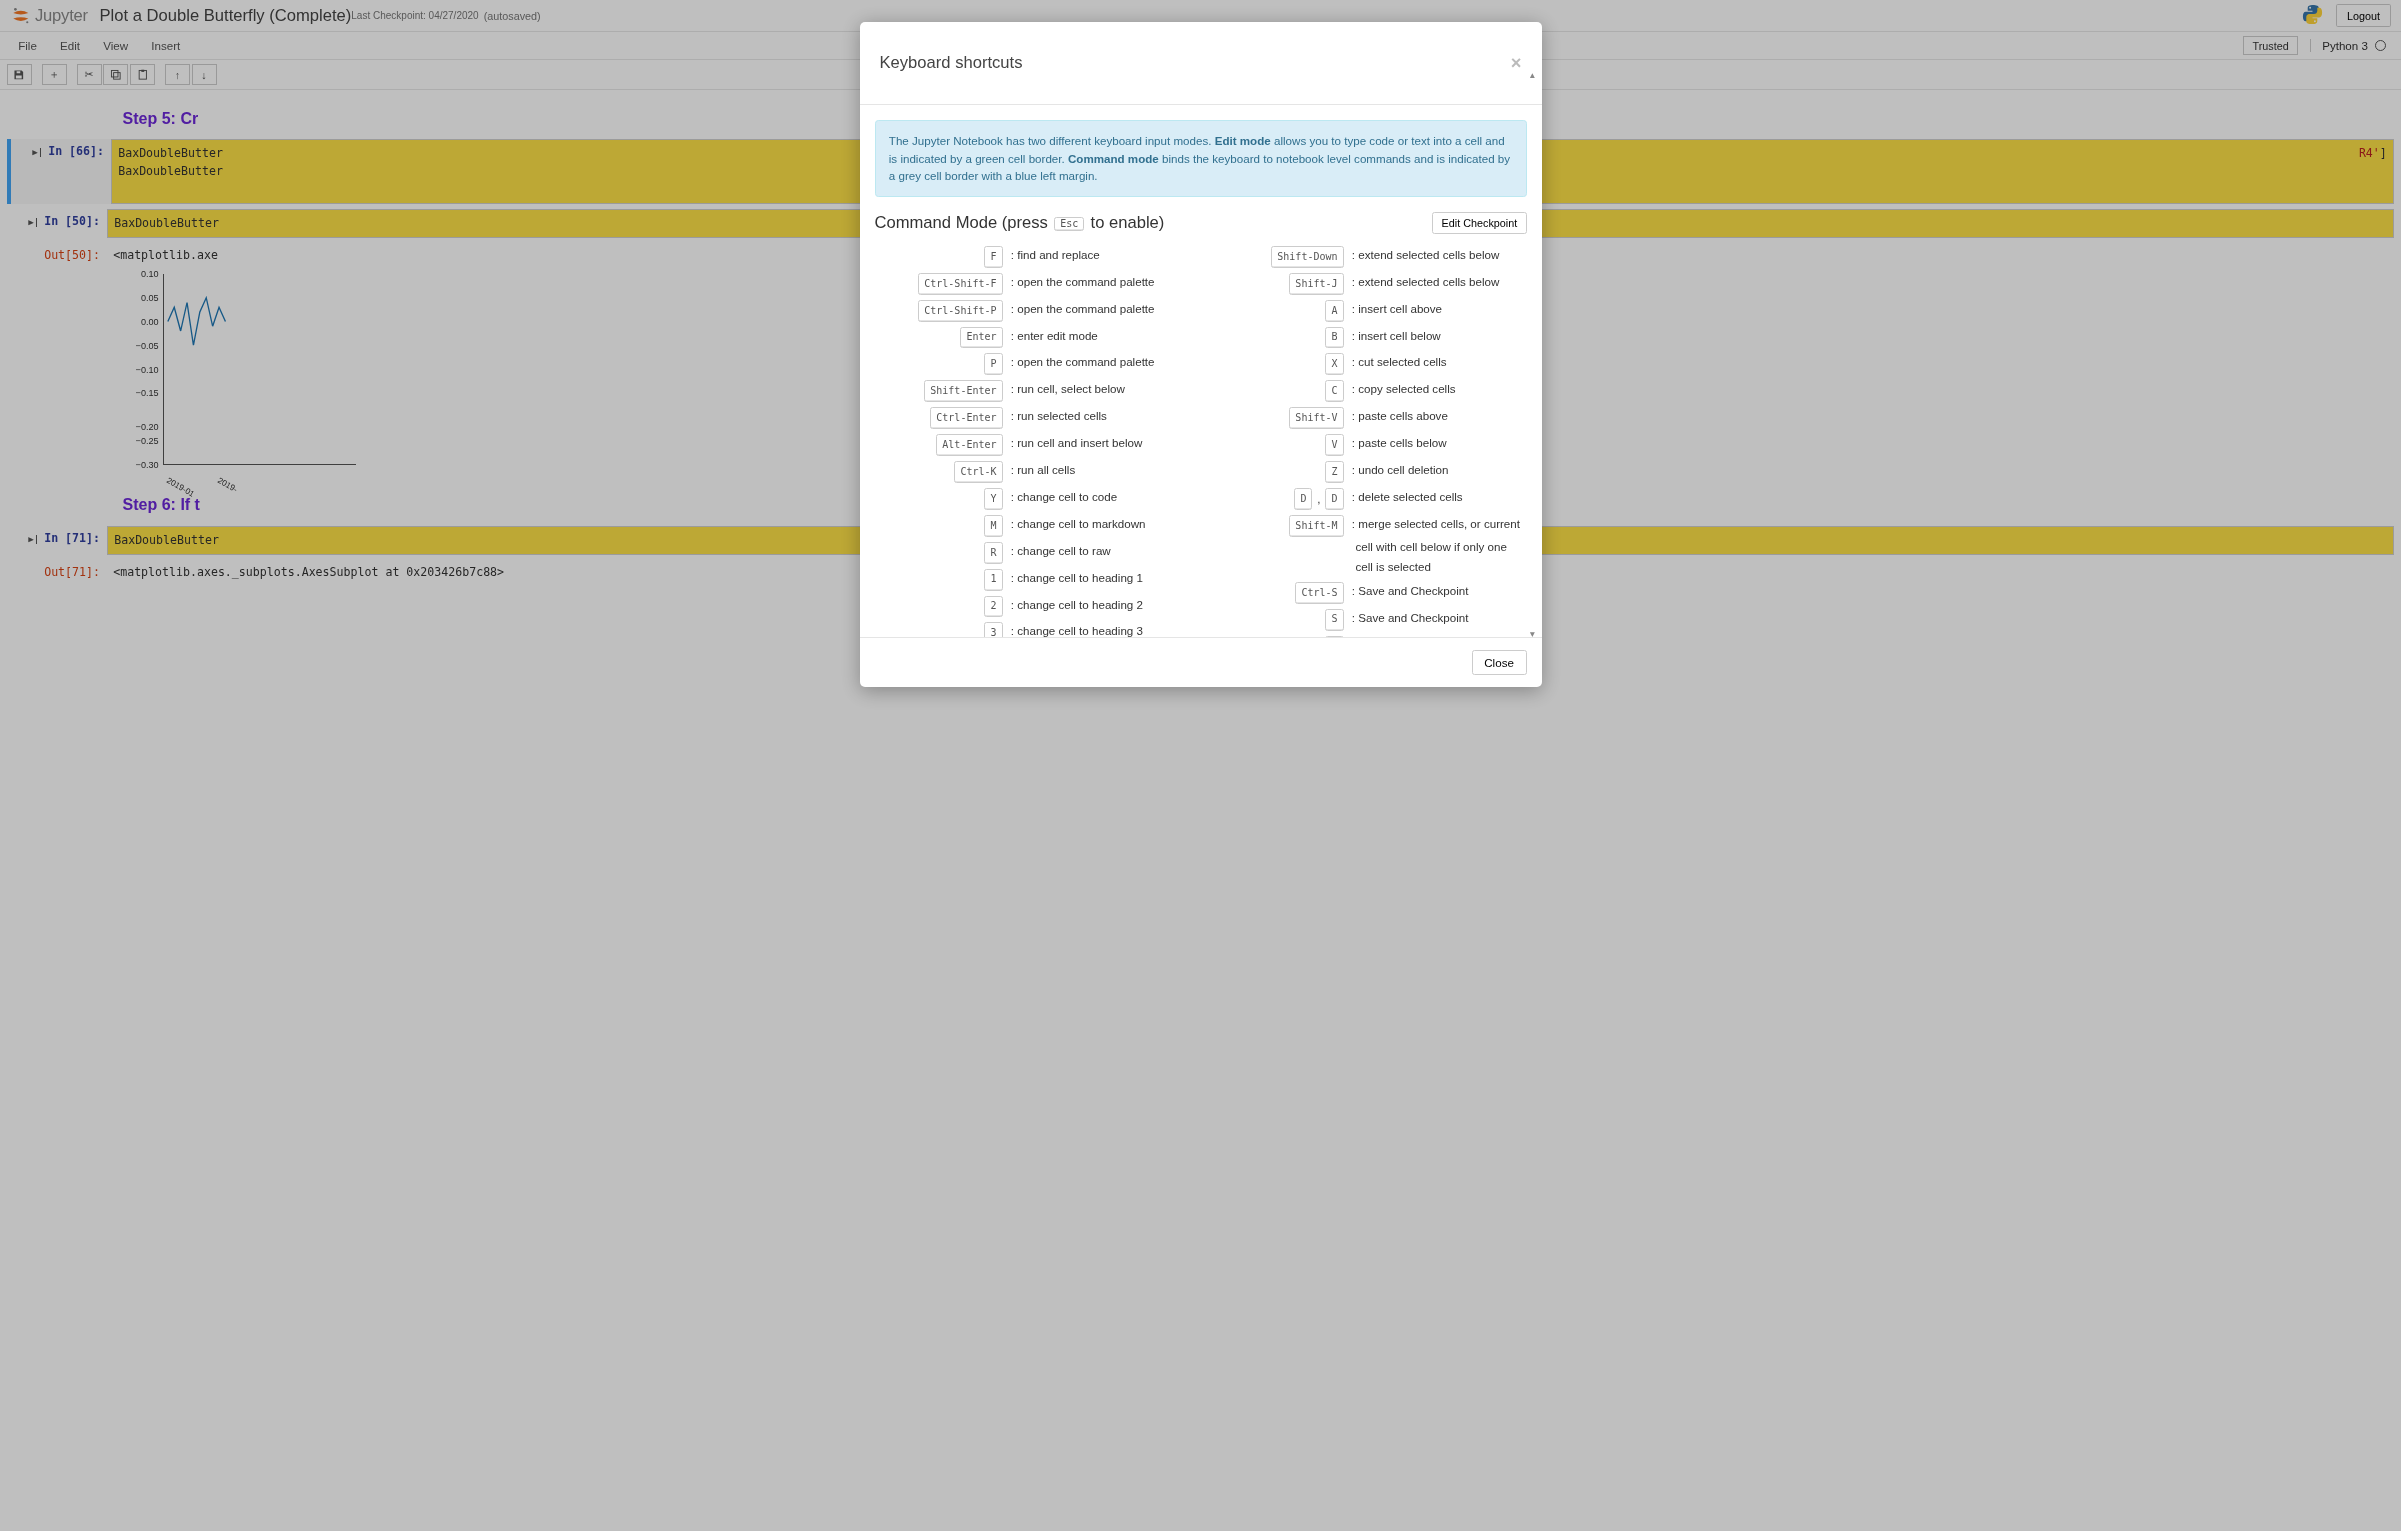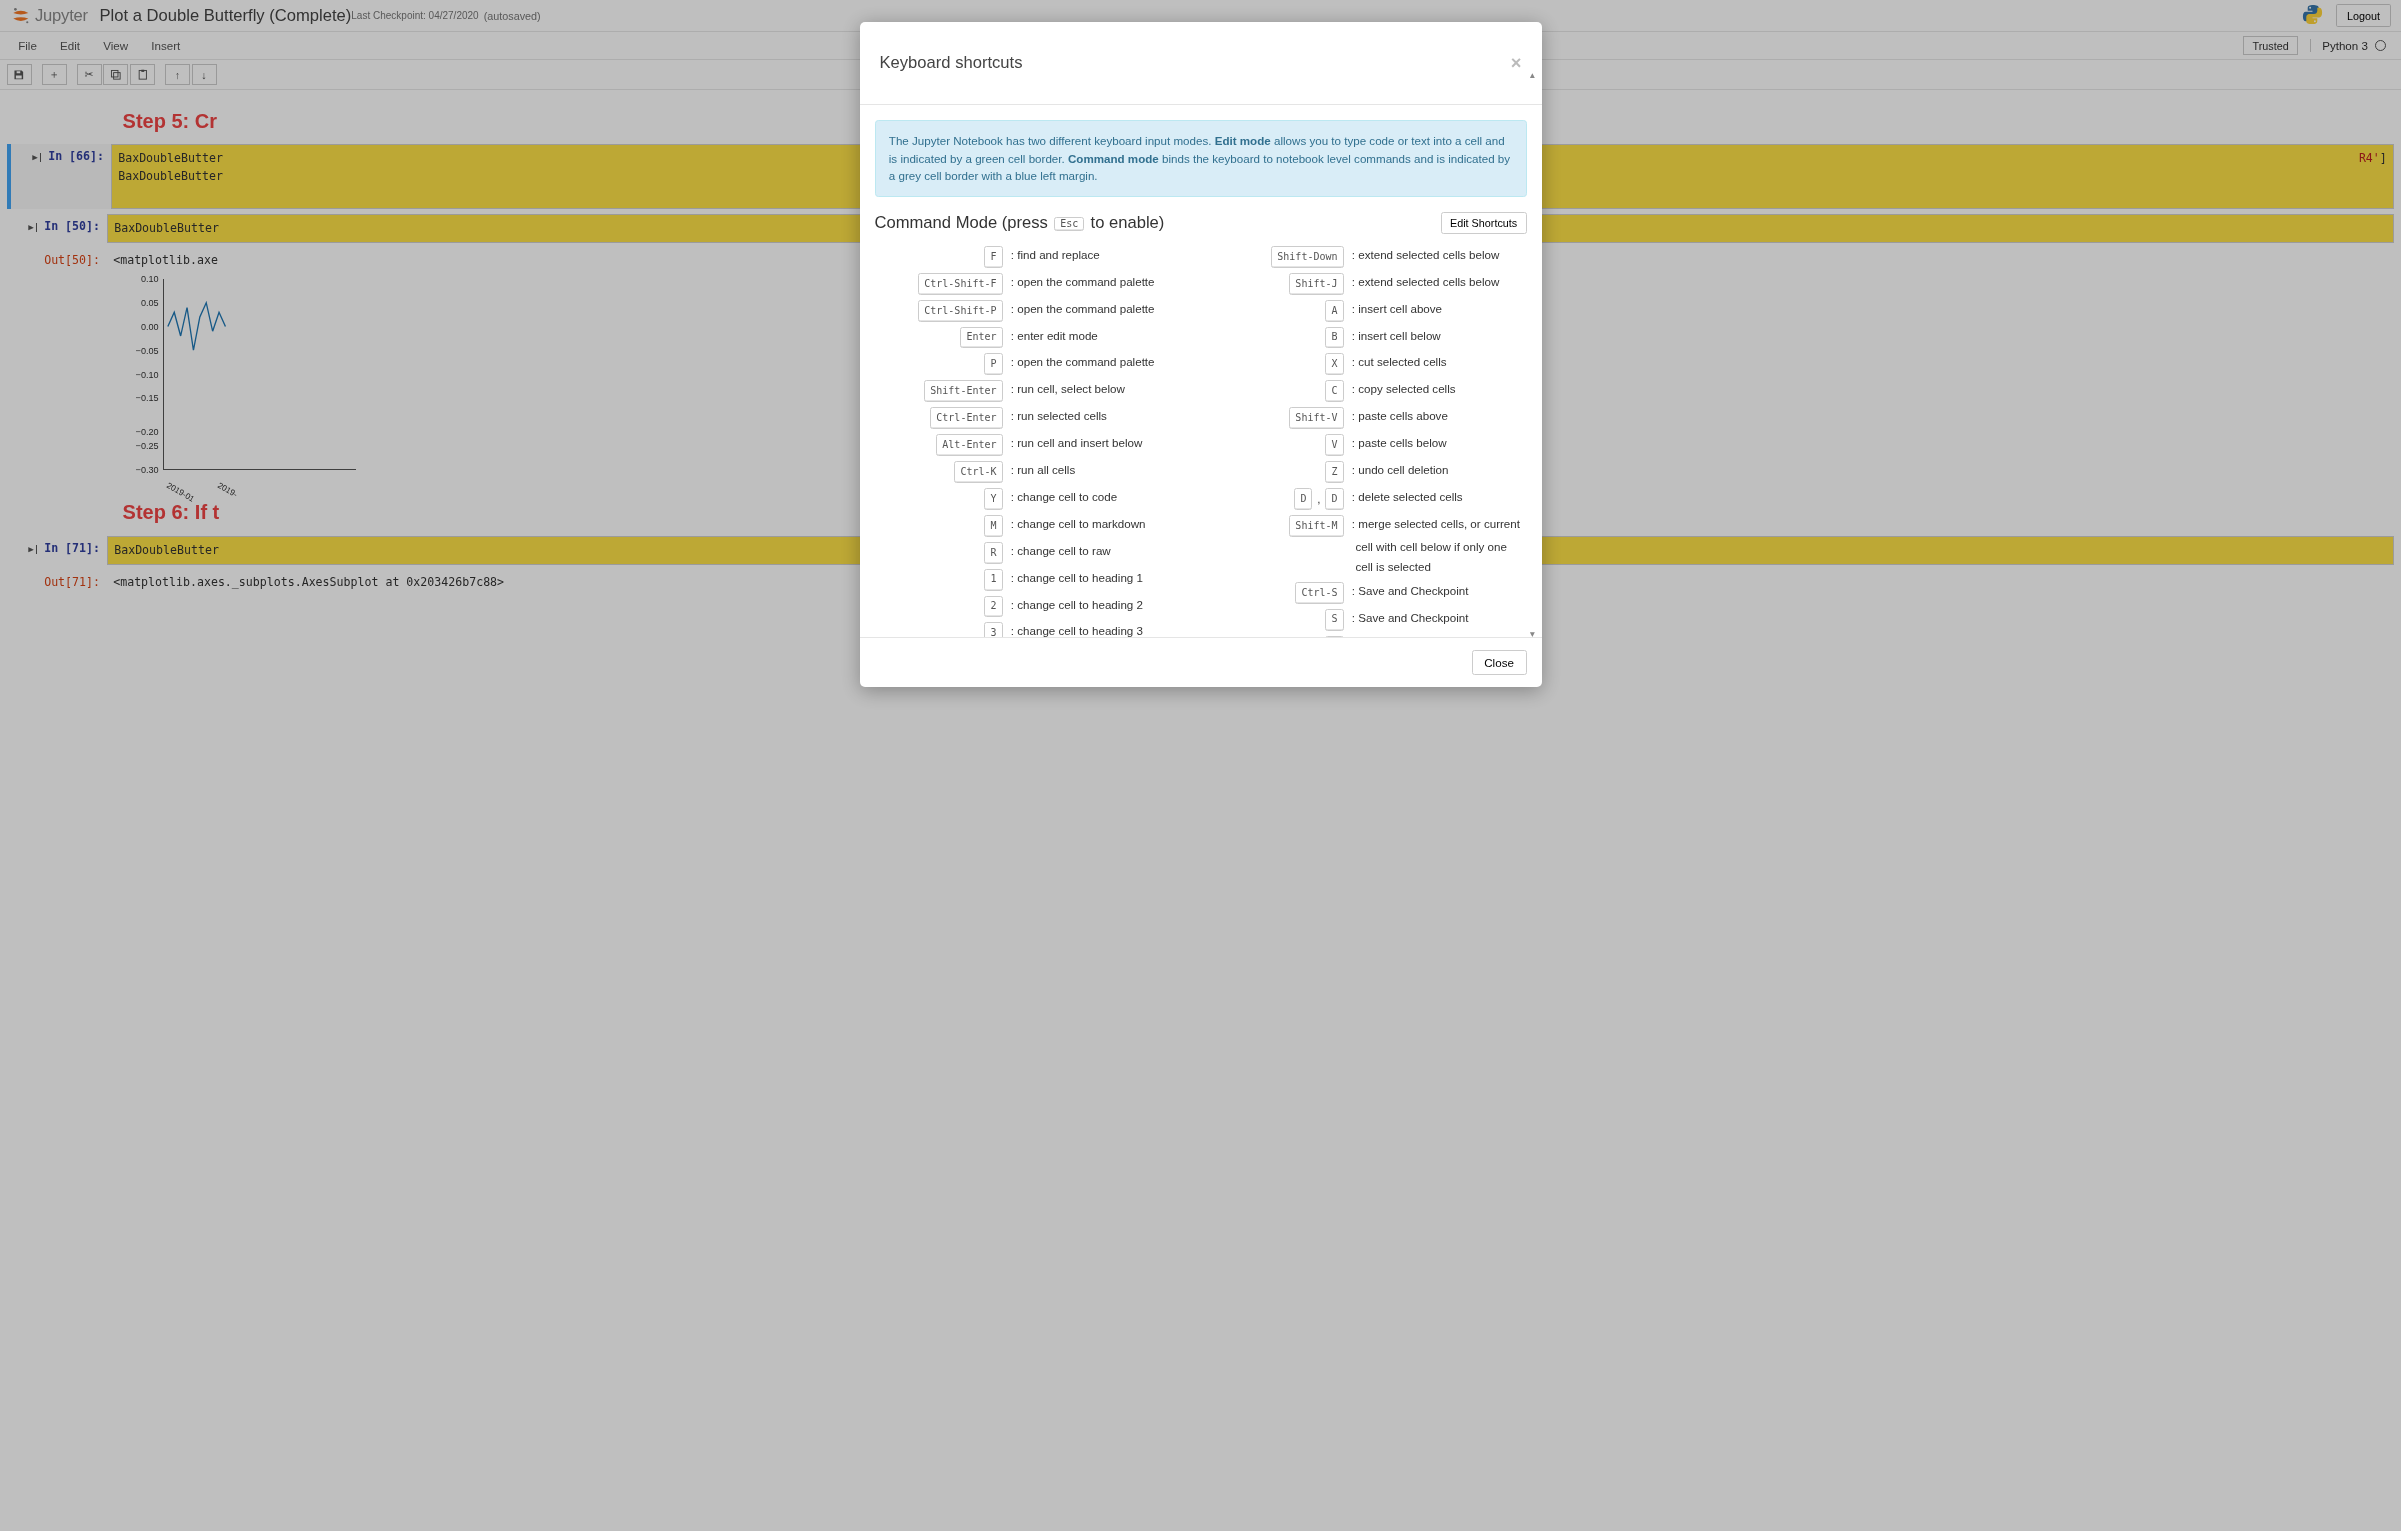--- a/index.html
+++ b/index.html
@@ -33,21 +33,21 @@
 .notebook { padding: 13.3px 6.6px; }
 .cell { display: flex; margin-bottom: 5px; }
 .cell.selected { border-left: 4.2px solid #42A5F5; background: #f7f7f7; padding-left: 0; }
 .prompt { width: 100px; text-align: right; padding: 5px 6.6px 0 0; font-family: monospace; font-size: 11.6px; flex-shrink: 0; }
 .prompt.in { color: #303F9F; font-weight: bold; }
 .prompt.out { color: #D84315; }
 .run-icon { color: #555; font-size: 9.1px; margin-right: 5px; }
 .input-area { flex: 1; border: 0.8px solid #cfcfcf; background: #fde047; padding: 5px 6.6px; font-family: monospace; font-size: 11.6px; line-height: 1.5; white-space: pre; overflow: hidden; }
 .output-area { flex: 1; padding: 5px 6.6px; font-family: monospace; font-size: 11.6px; white-space: pre; }
 .md-cell { padding: 6.6px 0 11.6px 116px; }
-.md-cell h2 { font-size: 20px; font-weight: bold; color: #ef4444; }
+.md-cell h2 { font-size: 16px; font-weight: bold; color: #6d28d9; }
 
 
 .code-str { color: #BA2121; }
 
 
 .chart-box { margin-left: 116px; margin-top: 6.6px; width: 233px; }
 .chart-inner { position: relative; height: 191px; border-left: 0.8px solid #555; border-bottom: 0.8px solid #555; margin-left: 40px; padding-left: 20px; }
 .ytick { position: absolute; left: -43px; font-size: 9.1px; color: #333; width: 38px; text-align: right; transform: translateY(-50%); }
 .xtick { position: absolute; bottom: -21.6px; font-size: 8.3px; color: #333; transform: rotate(30deg); transform-origin: left top; }
 
@@ -221,21 +221,21 @@
       <button class="modal-close">×</button>
     </div>
     <div class="modal-body">
       <div class="info-box">
         <span>The Jupyter Notebook has two different keyboard input modes. </span><b>Edit mode</b><span> allows you to type code or text into a cell and is indicated by a green cell border. </span><b>Command mode</b><span> binds the keyboard to notebook level commands and is indicated by a grey cell border with a blue left margin.</span>
       </div>
       <div class="cmd-mode-row">
         <span class="cmd-mode-title">
           <span>Command Mode (press </span><span class="kbd">Esc</span><span> to enable)</span>
         </span>
-        <button class="edit-shortcuts-btn">Edit Shortcuts</button>
+        <button class="edit-shortcuts-btn">Edit Checkpoint</button>
       </div>
       <div class="shortcut-cols">
         <div class="shortcut-col" id="shortcuts-left">
             <div class="shortcut-row">
               <div class="shortcut-keys"><span class="kbd">F</span></div>
               <div class="shortcut-desc">find and replace</div>
             </div>
             <div class="shortcut-row">
               <div class="shortcut-keys"><span class="kbd">Ctrl-Shift-F</span></div>
               <div class="shortcut-desc">open the command palette</div>

